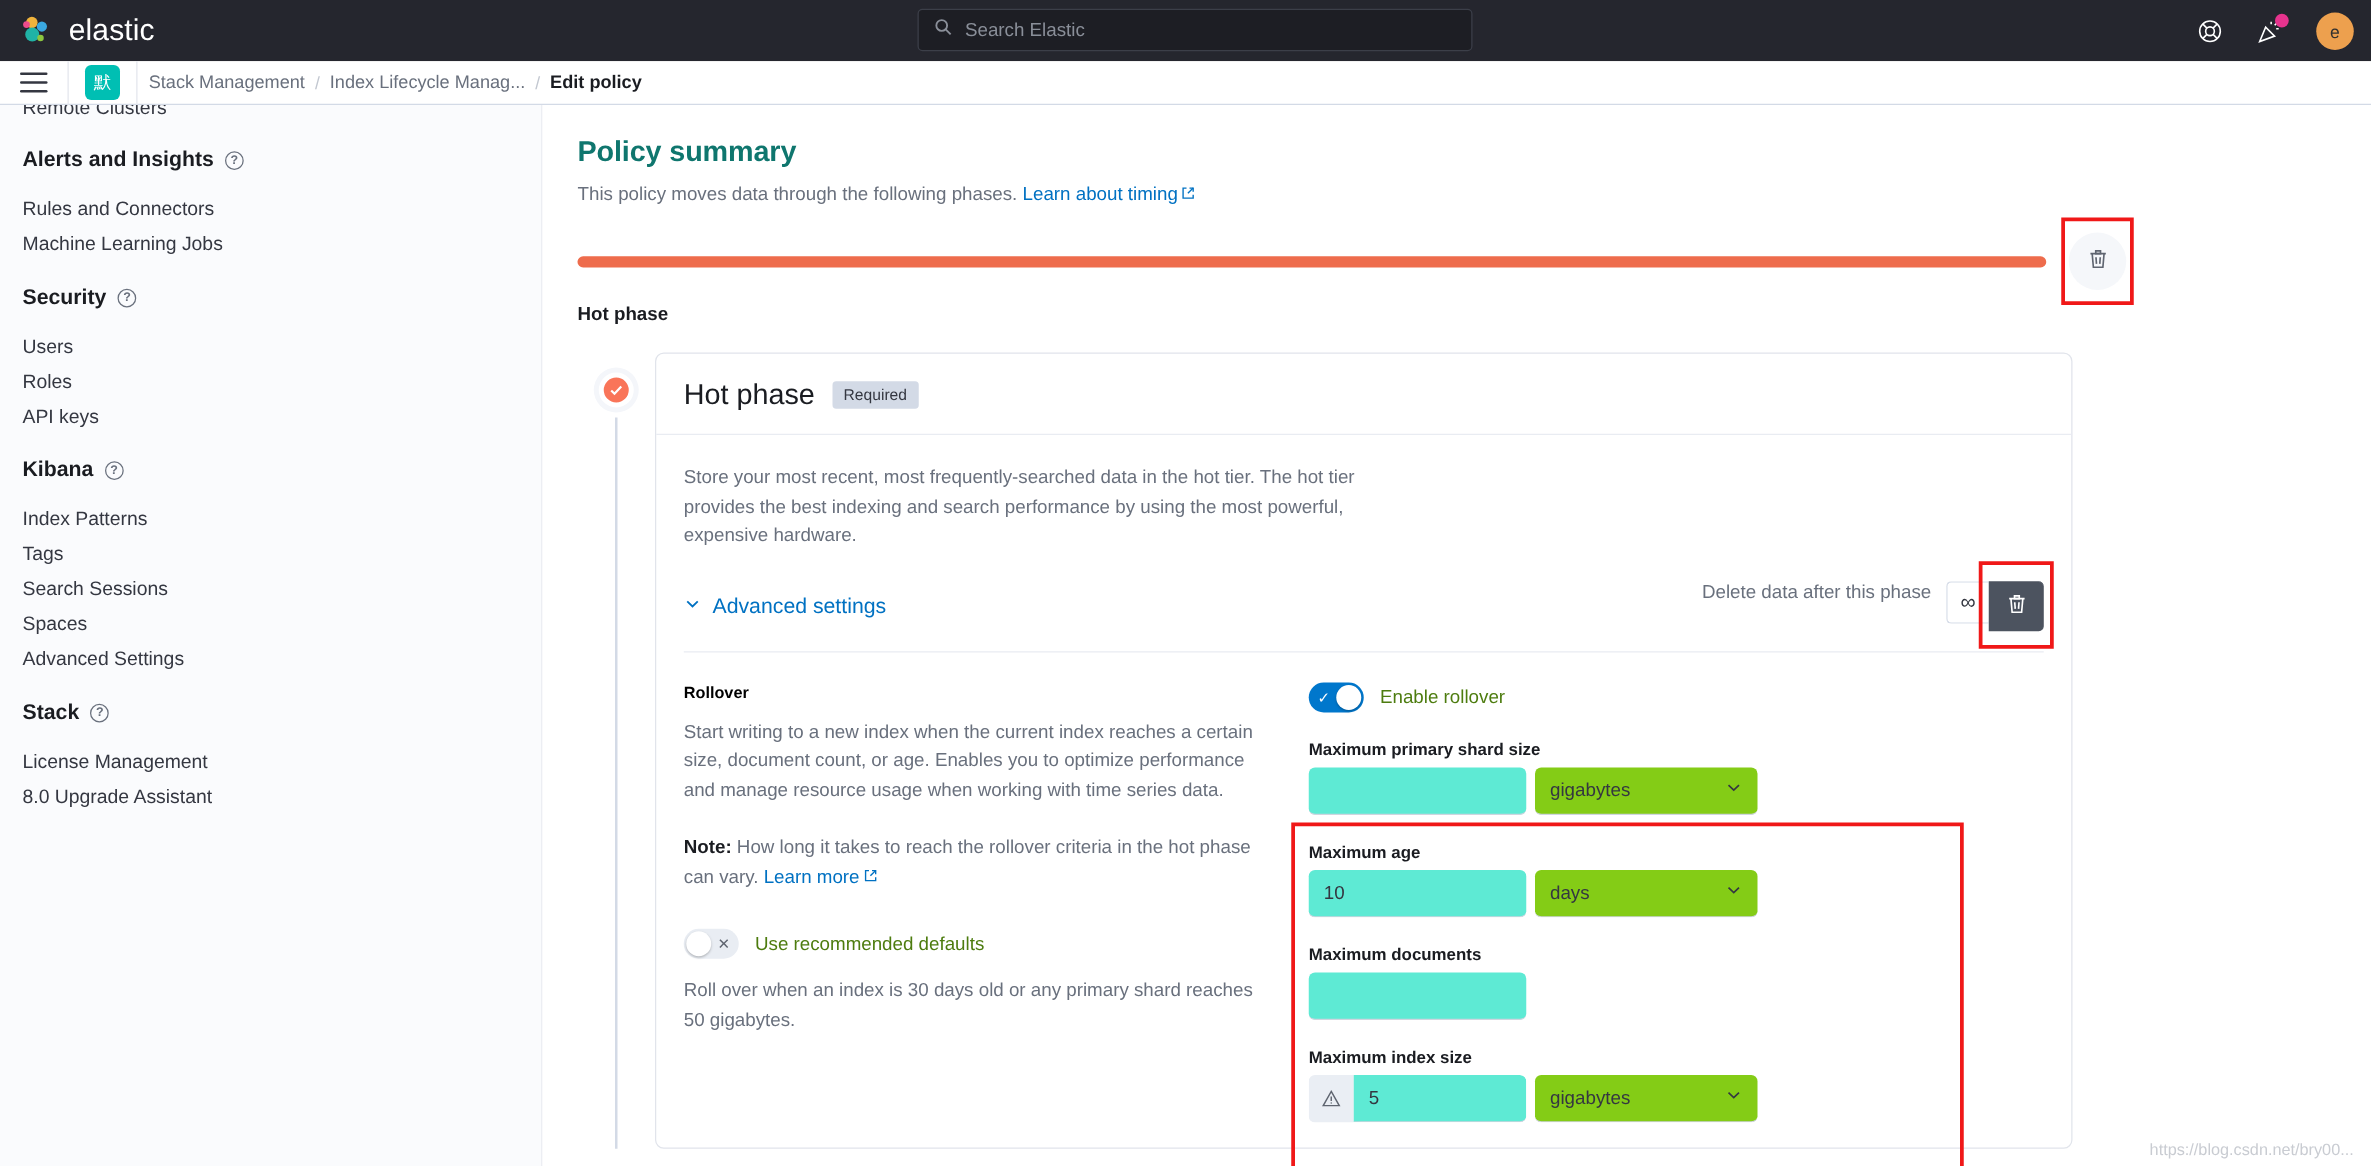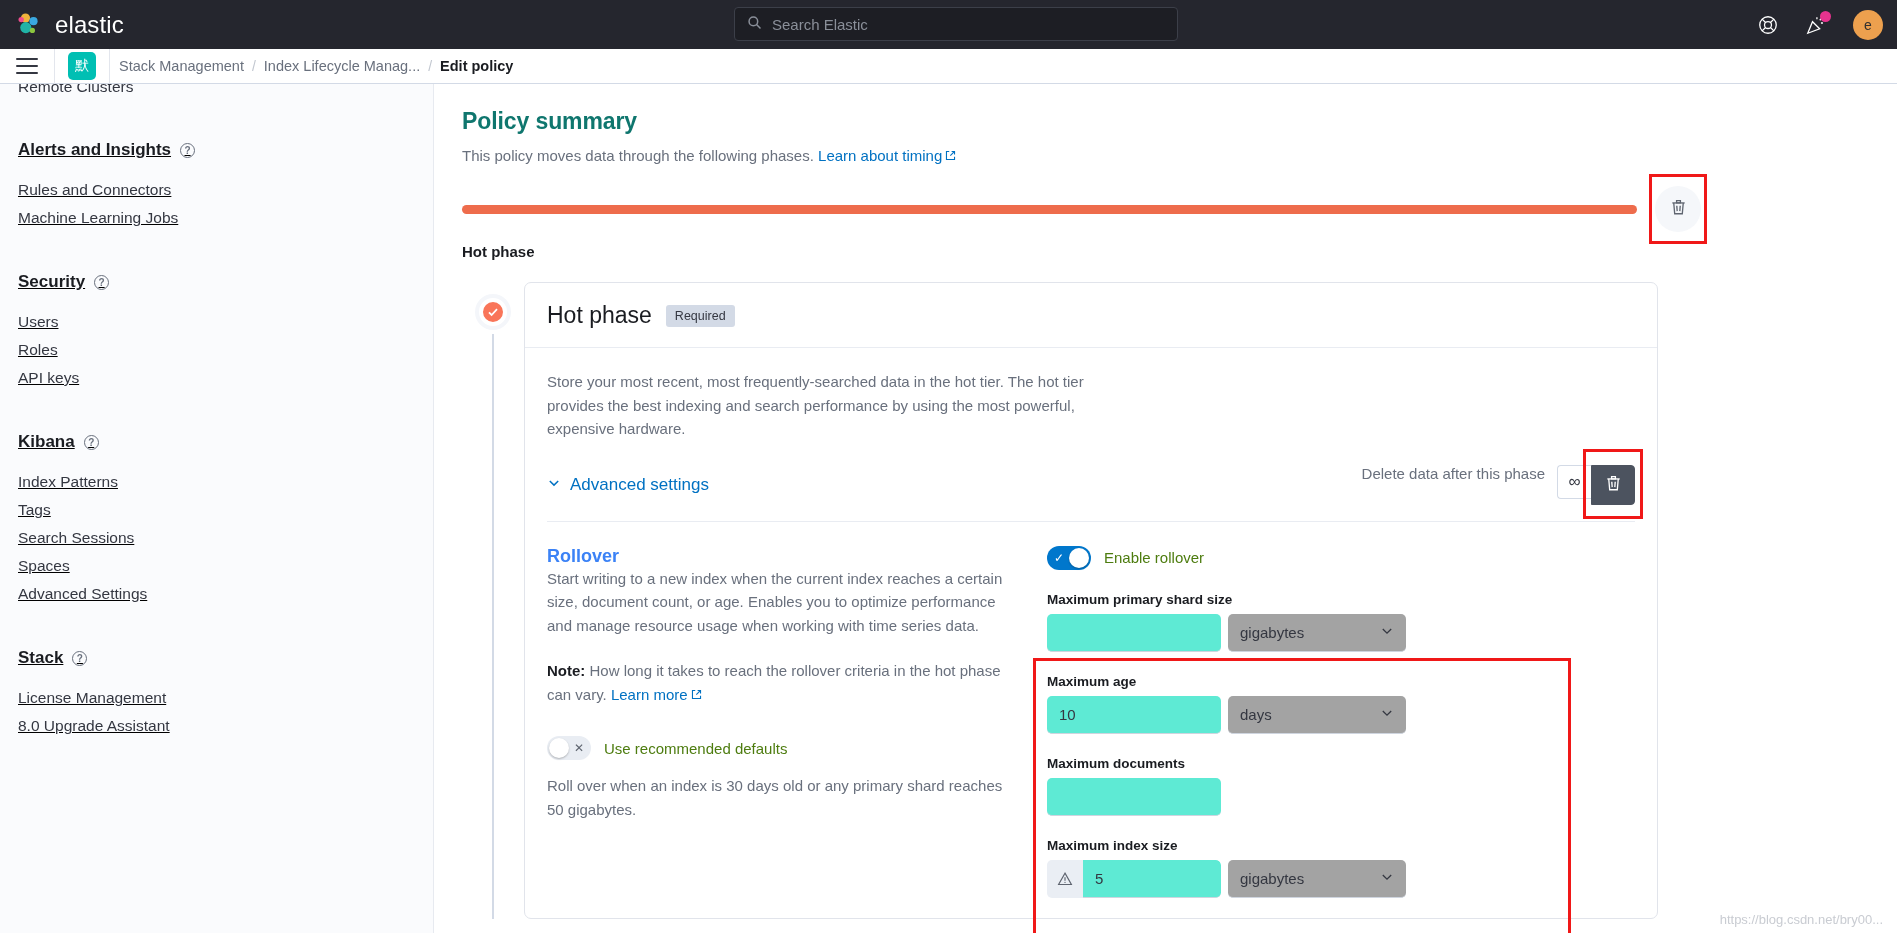--- a/index.html
+++ b/index.html
@@ -82,21 +82,21 @@
   
   .sidebar {
     position: absolute; top: 84px; left: 0;
     width: 434px; height: 849px;
     background: #fafbfd;
     border-right: 1px solid #e7eaf0;
     padding: 0 0 0 18px;
     overflow: hidden;
   }
   .nav-cut { color: #343741; font-size: 15.5px; margin-top: -6px; height: 22px; overflow: hidden; cursor: pointer; }
-  .nav-group { margin-top: 40px; text-decoration: underline; }
+  .nav-group { margin-top: 18px; }
   .nav-title {
     display: flex; align-items: center; gap: 9px;
     font-size: 17px; font-weight: 700; color: #1a1c21;
     margin-bottom: 16px;
   }
   .q-icon {
     width: 15px; height: 15px; border-radius: 50%;
     border: 1.4px solid #69707d; color: #69707d;
     font-size: 10px; line-height: 13px; text-align: center;
     cursor: pointer;
@@ -194,21 +194,21 @@
     background: #4c535f; border: 1px solid #4c535f;
     border-radius: 0 4px 4px 0;
     display: flex; align-items: center; justify-content: center;
     cursor: pointer;
   }
 
   
   .cols { display: flex; margin-top: 24px; padding-bottom: 20px; }
   .col-l { width: 500px; padding-right: 40px; }
   .col-r { width: 560px; position: relative; }
-  .sec-title { font-size: 18px; font-weight: 700; color: #3b82f6; }
+  .sec-title { font-size: 13px; font-weight: 700; color: #000000; margin-bottom: 13px; }
   .sec-desc { font-size: 15px; line-height: 23.5px; color: #69707d; }
   .note { margin-top: 22px; font-size: 15px; line-height: 23.5px; color: #69707d; }
   .note b { color: #1a1c21; font-weight: 700; }
 
   .switch-row { display: flex; align-items: center; gap: 13px; }
   .switch {
     width: 44px; height: 24px; border-radius: 12px; position: relative;
     cursor: pointer; flex: none;
   }
   .switch.on { background: #0077cc; }
@@ -242,21 +242,21 @@
     font-family: "Liberation Sans", sans-serif;
   }
   .inp-warn { display: flex; width: 174px; height: 38px; border-radius: 5px; overflow: hidden; }
   .warn-pre {
     width: 36px; background: #eaeef4;
     display: flex; align-items: center; justify-content: center; flex: none;
   }
   .inp-warn .inp { width: 138px; border-radius: 0 5px 5px 0; }
   .sel {
     width: 178px; height: 38px;
-    background: #a3a3a3; border: none;
+    background: #84cc16; border: none;
     border-bottom: 1px solid #cfd5df;
     border-radius: 5px;
     font-size: 15px; color: #343741;
     padding: 0 12px;
     display: flex; align-items: center; justify-content: space-between;
     cursor: pointer;
   }
   .watermark {
     position: absolute; right: 14px; bottom: 6px;
     color: #c9ccd2; font-size: 13px;

